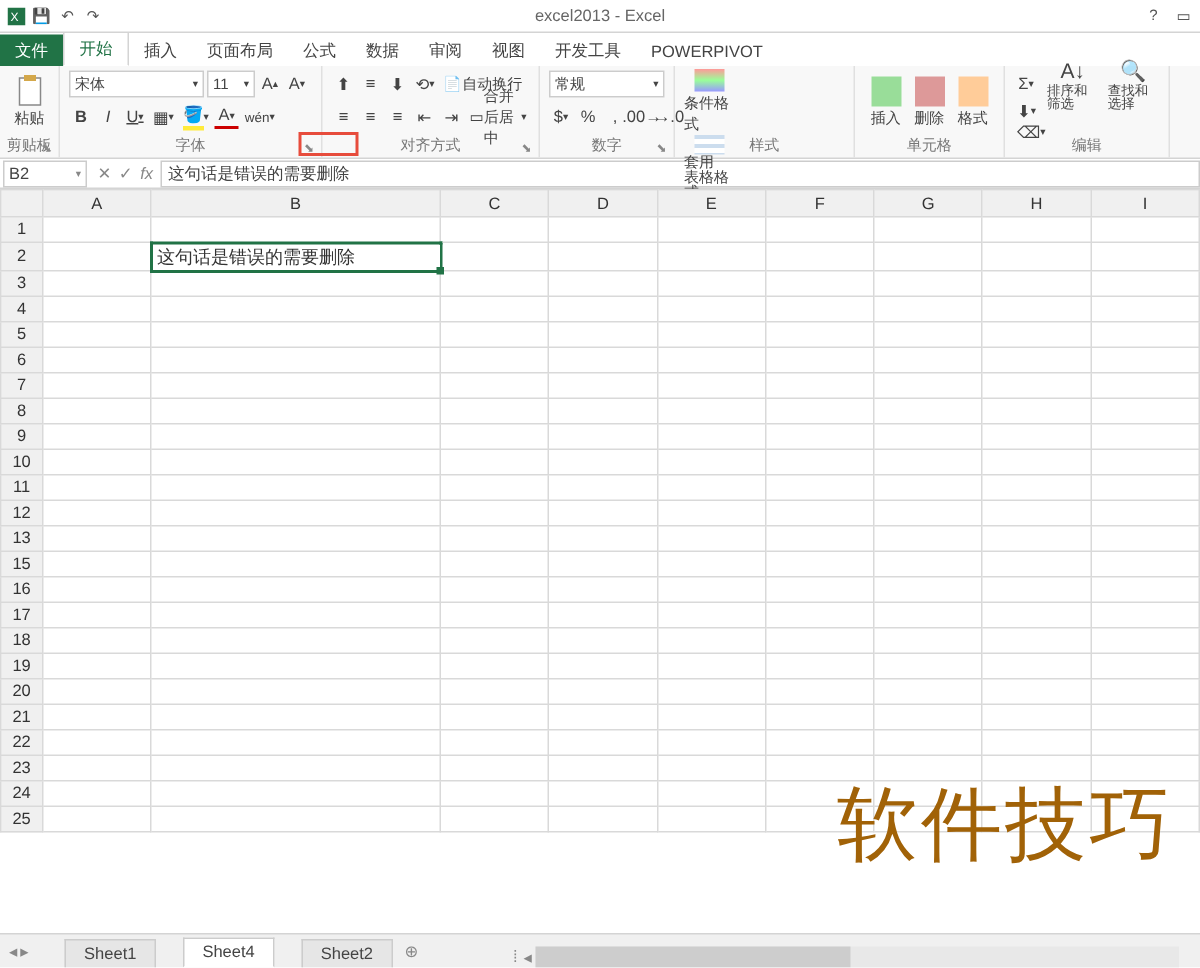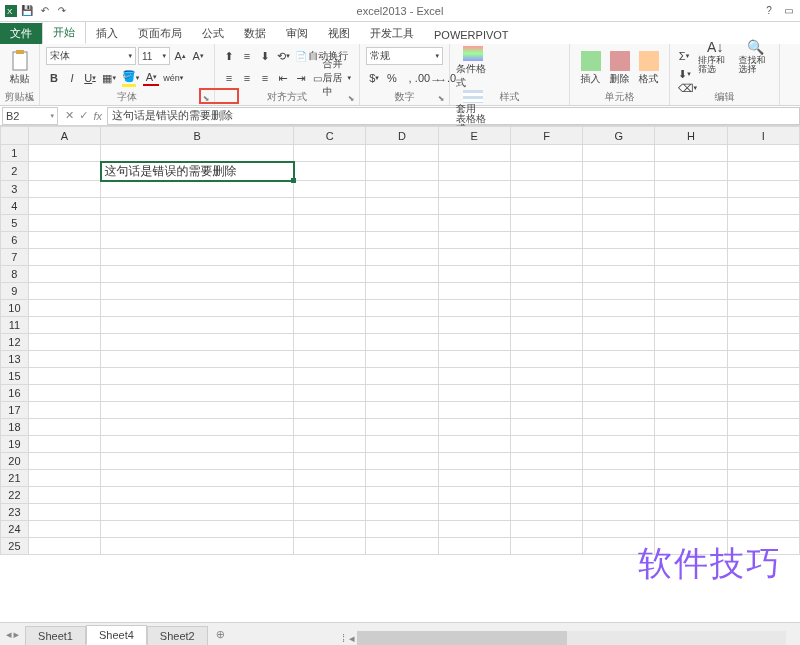--- a/index.html
+++ b/index.html
@@ -37,24 +37,24 @@
 .corner{width:28px;height:18px;background:#f0f0f0;}
 .colh{height:18px;width:73px;}
 .colh.wide{width:195px;}
 .rowh{width:28px;text-align:center;}
 td{height:17px;}
 td.sel{border:2px solid #217346 !important;position:relative;}
 td.sel::after{content:"";position:absolute;right:-3px;bottom:-3px;width:5px;height:5px;background:#217346;}
 .cell-text{padding-left:3px;font-size:12px;}
 .sheetbar{height:23px;border-top:1px solid #d4d4d4;background:#f0f0f0;display:flex;align-items:center;}
 .sheetnav{display:flex;gap:2px;padding:0 6px;color:#888;}
-.sheettab{padding:3px 12px;background:#e6e6e6;border:1px solid #ccc;border-bottom:none;font-size:11px;margin-top:2px;cursor:pointer;}
+.sheettab{padding:3px 12px;background:#e6e6e6;border:1px solid #ccc;border-bottom:none;font-size:11px;margin-top:2px;cursor:pointer;margin-left:18px;}
 .sheettab.active{background:#fff;border-bottom:1px solid #fff;}
 .addsheet{padding:3px 8px;color:#888;}
-.watermark{position:absolute;right:18px;bottom:35px;font-size:34px;color:#8b5cf6;font-family:Liberation Mono, monospace;letter-spacing:2px;pointer-events:none;}
+.watermark{position:absolute;right:18px;bottom:35px;font-size:54px;color:#a16207;font-family:Liberation Mono, monospace;letter-spacing:2px;pointer-events:none;}
 .underline-color{border-bottom:2px solid #c00;}
 svg{display:block;}
 .hscroll{position:absolute;bottom:0;left:340px;right:14px;height:14px;background:#f0f0f0;display:flex;align-items:center;}
 .hscroll .track{flex:1;height:14px;background:#e8e8e8;position:relative;}
 .hscroll .thumb{position:absolute;left:0;width:210px;height:14px;background:#cdcdcd;}
 </style>
 </head>
 <body>
 
 <div class="titlebar">

